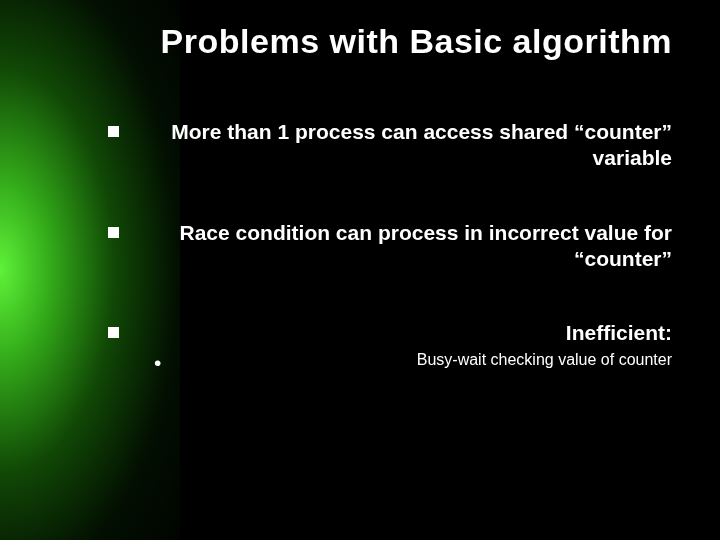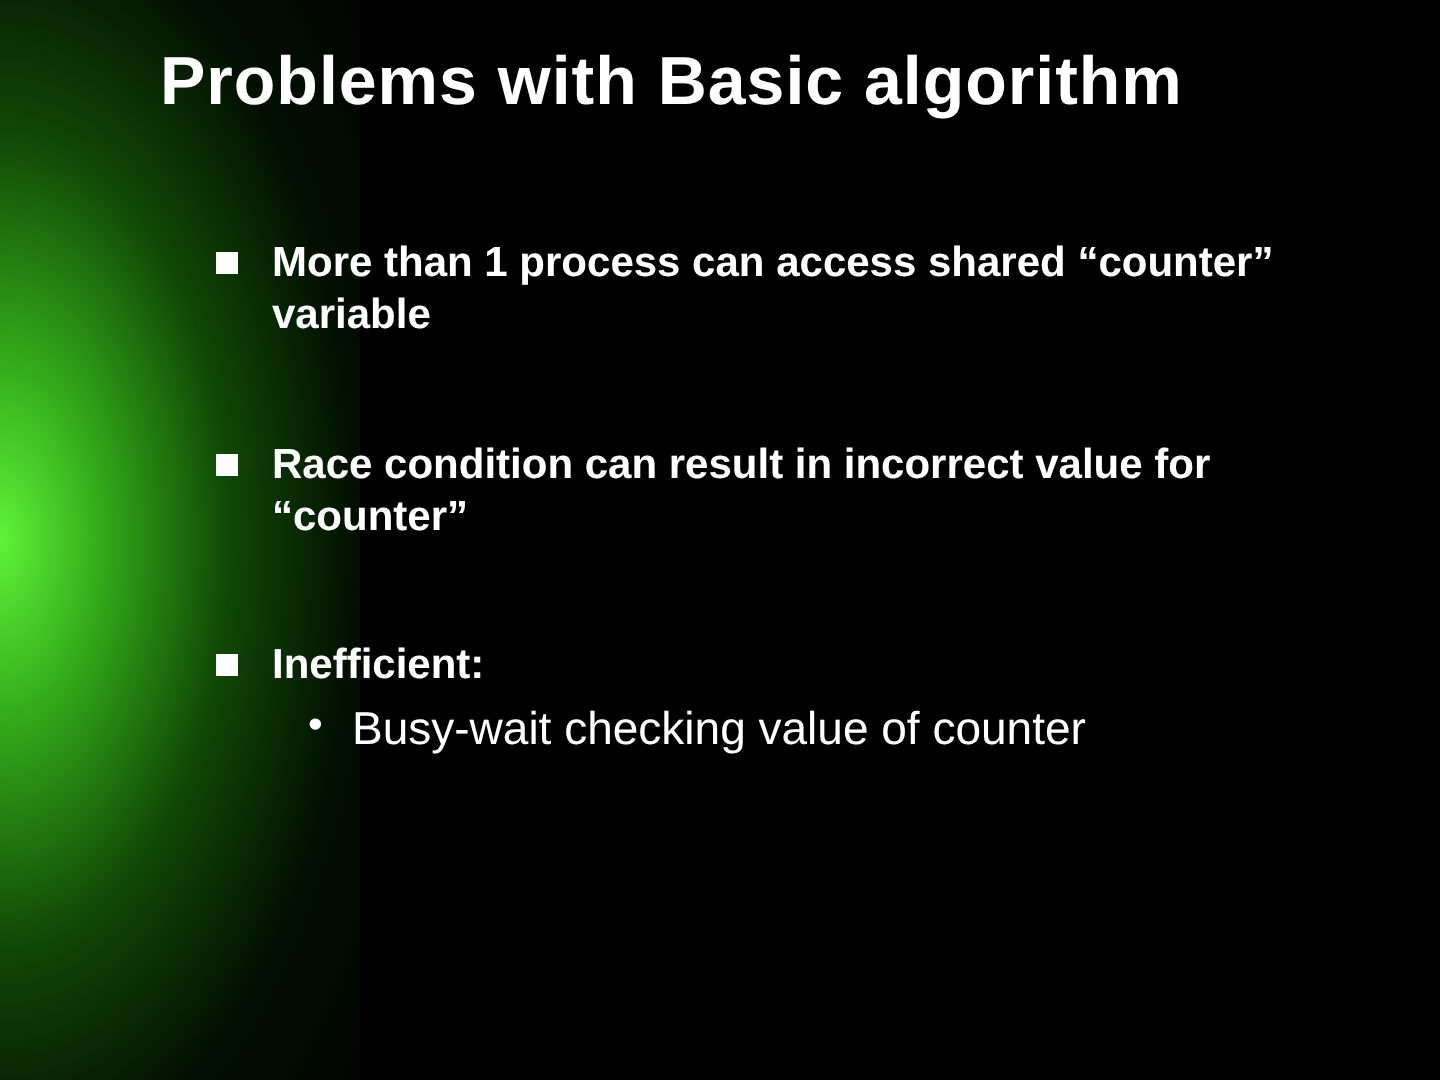--- a/index.html
+++ b/index.html
@@ -1,15 +1,15 @@
 <!DOCTYPE html>
 <html><head>
 <meta charset="utf-8">
 <style>
-  * { margin: 0; padding: 0; box-sizing: border-box; }
+  * { margin: 0; padding: 0; box-sizing: border-box; text-align: right; }
   html, body { width: 720px; height: 540px; overflow: hidden; }
   body {
     background: #000;
     font-family: Arial, Helvetica, sans-serif;
     position: relative;
   }
   .glow {
     position: absolute;
     left: -180px;
     top: 50%;
@@ -61,21 +61,21 @@
     background: #fff;
   }
   .sub {
     list-style: none;
     margin-top: 4px;
     padding-left: 18px;
   }
   .sub > li {
     position: relative;
     color: #fff;
-    font-size: 23px;
+    font-size: 16px;
     font-weight: normal;
     padding-left: 22px;
   }
   .sub > li::before {
     content: "•";
     position: absolute;
     left: 0;
     top: 0;
     font-size: 21px;
     color: #fff;
@@ -86,21 +86,21 @@
 
 <div class="glow"></div>
 
 <div class="slide">
   <h1 class="title">Problems with Basic algorithm</h1>
   <ul class="bullets">
     <li>
       <span>More than 1 process can access shared “counter” variable</span>
     </li>
     <li>
-      <span>Race condition can result in incorrect value for “counter”</span>
+      <span>Race condition can process in incorrect value for “counter”</span>
     </li>
     <li>
       <span>Inefficient:</span>
       <ul class="sub">
         <li>
           <span>Busy-wait checking value of counter</span>
         </li>
       </ul>
     </li>
   </ul>

